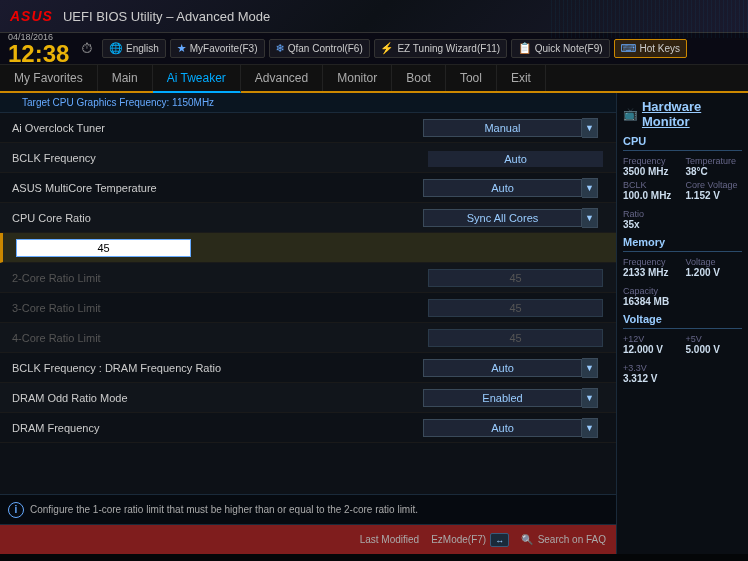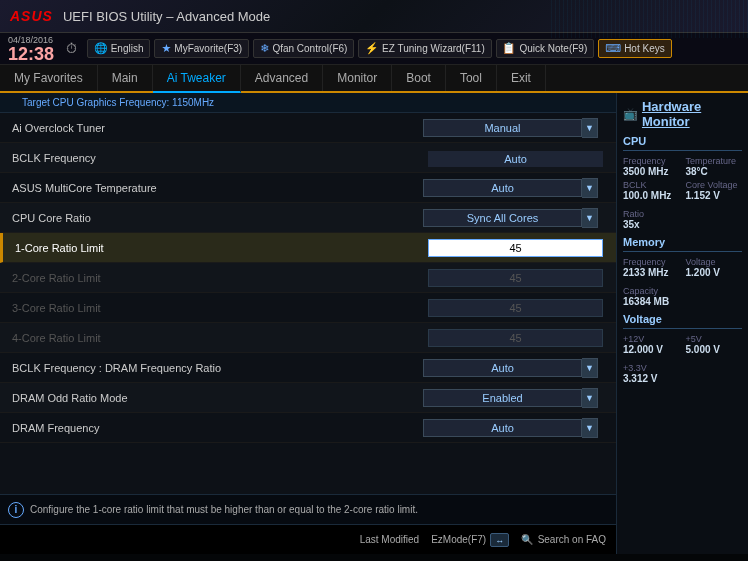--- a/index.html
+++ b/index.html
@@ -55,23 +55,23 @@
       padding: 0 8px;
       border-bottom: 1px solid #222;
       gap: 4px;
     }
     .datetime {
       color: #fff;
       font-size: 11px;
       margin-right: 4px;
     }
     .datetime .time {
-      font-size: 18px;
+      font-size: 24px;
       font-weight: bold;
-      color: #fca5a5;
+      color: #eab308;
       line-height: 1;
     }
     .toolbar-btn {
       display: flex;
       align-items: center;
       gap: 3px;
       background: rgba(255,255,255,0.05);
       border: 1px solid #333;
       color: #ccc;
       font-size: 10px;
@@ -251,21 +251,21 @@
     }
     .hw-full {
       margin-bottom: 6px;
     }
     .hw-full .hw-label { color: #668; font-size: 9px; }
     .hw-full .hw-value { color: #cde; font-size: 10px; font-weight: bold; }
 
     
     .status-bar {
       height: 30px;
-      background: #000000;
+      background: #7f1d1d;
       border-top: 1px solid #1a2a3a;
       display: flex;
       align-items: center;
       justify-content: flex-end;
       padding: 0 10px;
       gap: 12px;
     }
     .status-btn {
       color: #aaa;
       font-size: 10px;
@@ -416,21 +416,20 @@
         <span class="setting-label">CPU Core Ratio</span>
         <div class="setting-value">
           <div class="dropdown-wrap">
             <div class="dropdown-box">Sync All Cores</div>
             <div class="dropdown-arrow">▼</div>
           </div>
         </div>
       </div>
 
       <div class="setting-row highlighted">
-        <span class="setting-label" style="color:#fff;">1-Core Ratio Limit</span>
         <div class="setting-value">
           <span class="value-input">45</span>
         </div>
       </div>
 
       <div class="setting-row dimmed">
         <span class="setting-label">2-Core Ratio Limit</span>
         <div class="setting-value">
           <span class="value-input-dim">45</span>
         </div>

